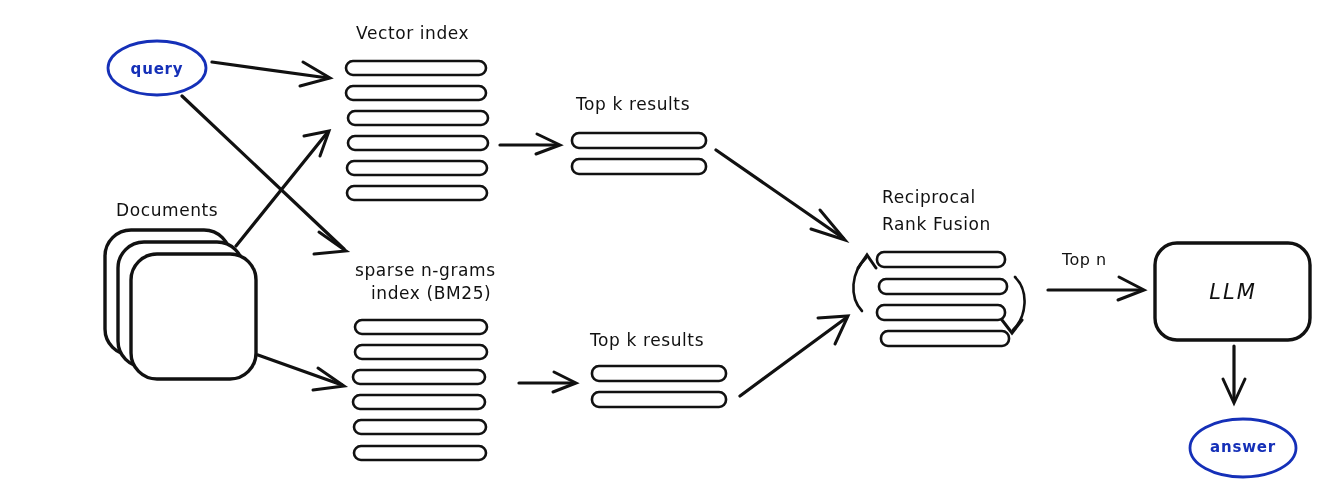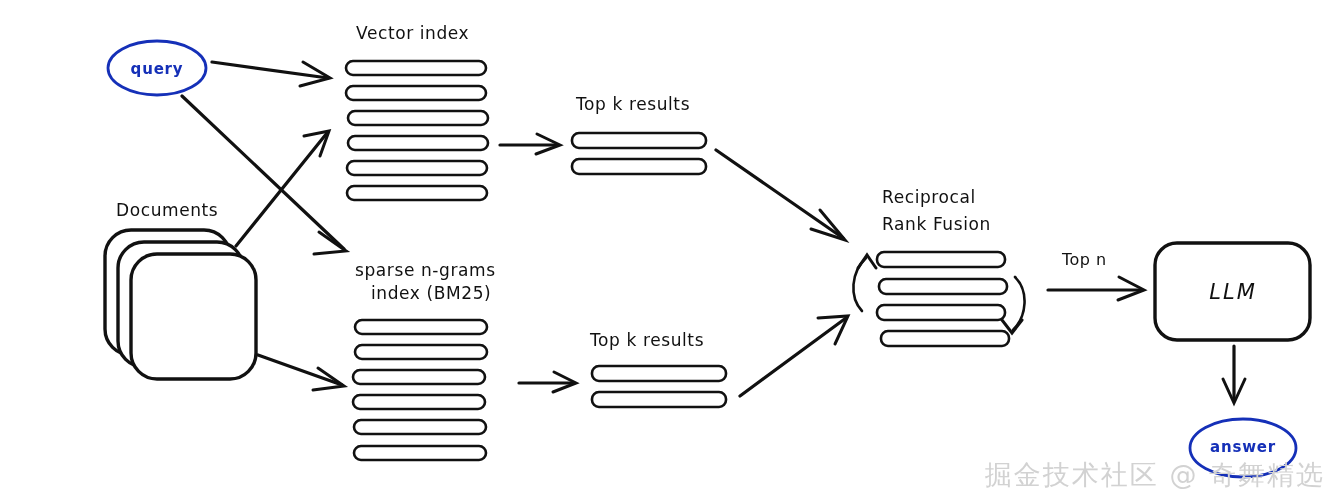--- a/index.html
+++ b/index.html
@@ -234,15 +234,14 @@
       <path class="arrow-head" d="M 1223 379 L 1234 403 L 1245 379"></path>
     </g>
 
     <g>
       <ellipse class="ellipse-blue" cx="1243" cy="448" rx="53" ry="29"></ellipse>
       <text class="hw-node-text" x="1243" y="452" text-anchor="middle">answer</text>
     </g>
 
   </svg>
 
-  <div id="watermark">掘金技术社区 @ 奇舞精选</div>
 
 </div>
 
 </body></html>

